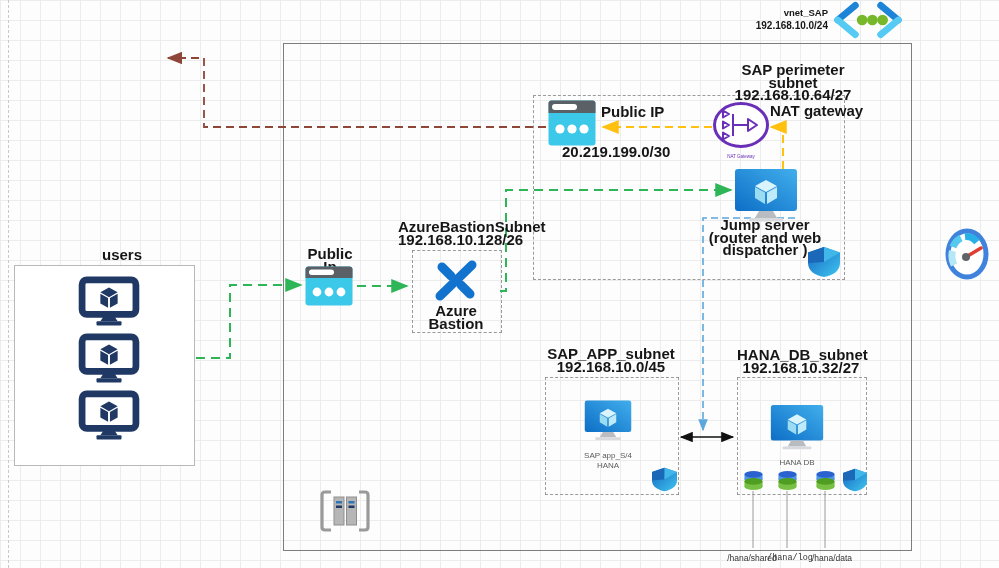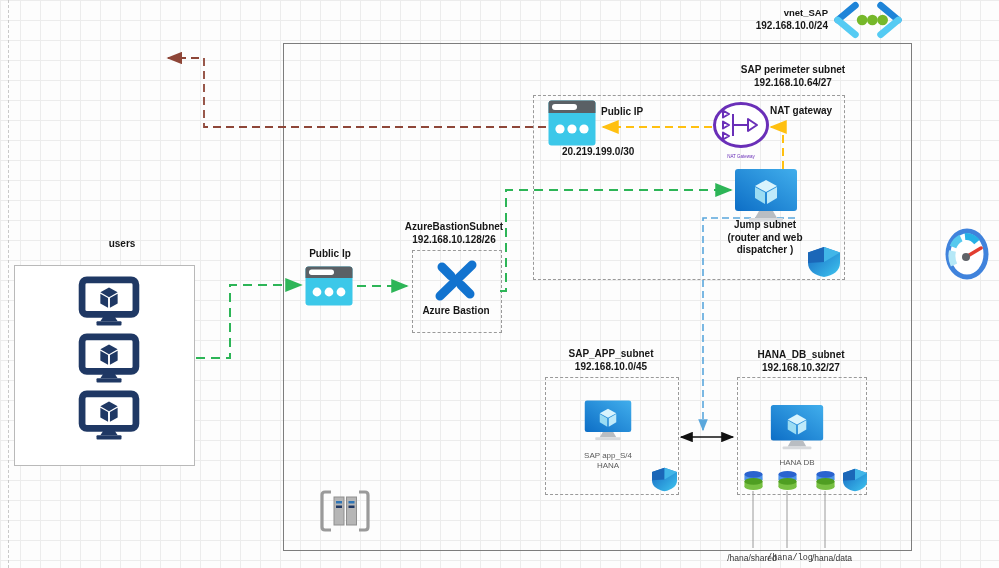--- a/index.html
+++ b/index.html
@@ -7,21 +7,21 @@
   #canvas{
     position:relative;width:999px;height:568px;overflow:hidden;
     background:
       linear-gradient(to right, var(--grid,#ececec) 1px, transparent 1px),
       linear-gradient(to bottom, var(--grid,#ececec) 1px, transparent 1px),
       #fdfdfd;
     background-size:20px 20px,20px 20px;
   }
   .abs{position:absolute;}
   .lbl{font-size:10.5px;font-weight:bold;color:#161616;line-height:13px;}
-  .lbl-sm{font-size:10px;font-weight:bold;color:#161616;line-height:12.5px;}
+  .lbl-sm{font-size:15px;font-weight:bold;color:#161616;line-height:12.5px;}
   .cap{font-size:8px;color:#5a5a5a;line-height:10px;}
   .mount{font-size:8.5px;color:#333;}
   .ctr{text-align:center;}
   .rt{text-align:right;}
   #page-edge{left:8px;top:0;height:568px;border-left:1px dashed #c9c9c9;}
   #main-rect{left:283px;top:43px;width:627px;height:506px;border:1.6px solid #7d7d7d;background:transparent;}
   .subnet-box{border:1.6px dashed #9a9a9a;background:transparent;}
   #perimeter-box{left:533px;top:95px;width:310px;height:183px;}
   #bastion-box{left:412px;top:250px;width:88px;height:81px;}
   #app-box{left:545px;top:377px;width:132px;height:116px;}
@@ -144,21 +144,21 @@
         </defs>
       <rect x="1" y="1" width="62" height="42" rx="3" fill="url(#vmg1)"></rect>
       <polygon points="32,12 43,18 32,24 21,18" fill="#d9f4fd"></polygon>
       <polygon points="21,19 31,24.5 31,36 21,30" fill="#9bdcf3"></polygon>
       <polygon points="43,19 33,24.5 33,36 43,30" fill="#bfeafa"></polygon>
       <polygon points="25,43 39,43 43,50 21,50" fill="#b9bdc2"></polygon>
       <rect x="15" y="50" width="34" height="3.5" rx="1" fill="#d8dadd"></rect>
     </svg>
   </div>
   <div class="abs ctr" style="left:700px;top:219px;width:130px;">
-    <div class="lbl-sm">Jump subnet</div>
+    <div class="lbl-sm">Jump server</div>
     <div class="lbl-sm">(router and web</div>
     <div class="lbl-sm">dispatcher )</div>
   </div>
 
   <div class="abs" style="left:806px;top:246px;">
     <svg width="36" height="32" viewBox="0 0 34 32">
       <defs>
           <linearGradient id="sh1" x1="0" y1="0" x2="1" y2="1">
         <stop offset="0" stop-color="#1565c0"></stop>
             <stop offset="1" stop-color="#3fc6f0"></stop>
@@ -190,21 +190,21 @@
     <svg width="48" height="40" viewBox="0 0 48 40">
       <rect x="0.5" y="0.5" width="47" height="39" rx="3" fill="#3cc8e9"></rect>
       <path d="M0.5,3.5 Q0.5,0.5 3.5,0.5 H44.5 Q47.5,0.5 47.5,3.5 V12 H0.5 Z" fill="#5a6065"></path>
       <rect x="4" y="3.5" width="25" height="5.5" rx="2.7" fill="#fff"></rect>
       <circle cx="12" cy="26" r="4.4" fill="#fff"></circle>
         <circle cx="24" cy="26" r="4.4" fill="#fff"></circle>
         <circle cx="36" cy="26" r="4.4" fill="#fff"></circle>
     </svg>
   </div>
 
-  <div class="abs ctr lbl-sm" style="left:92px;top:238px;width:60px;font-weight:600;text-align:center;">users</div>
+  <div class="abs ctr lbl-sm" style="left:92px;top:249px;width:60px;font-weight:600;text-align:center;">users</div>
   <div class="abs" style="left:78px;top:276px;">
     <svg width="62" height="50" viewBox="0 0 64 52">
       <rect x="4" y="4" width="56" height="36" rx="5" fill="#fff" stroke="#1f3864" stroke-width="7"></rect>
       <polygon points="32,12 41,17 32,22 23,17" fill="#1f3864"></polygon>
       <polygon points="23,18.5 31,23 31,33 23,28.5" fill="#1f3864"></polygon>
       <polygon points="41,18.5 33,23 33,33 41,28.5" fill="#1f3864"></polygon>
       <polygon points="27,41 37,41 41,47 23,47" fill="#1f3864"></polygon>
       <rect x="19" y="47" width="26" height="4.5" rx="1" fill="#1f3864"></rect>
     </svg>
   </div>

